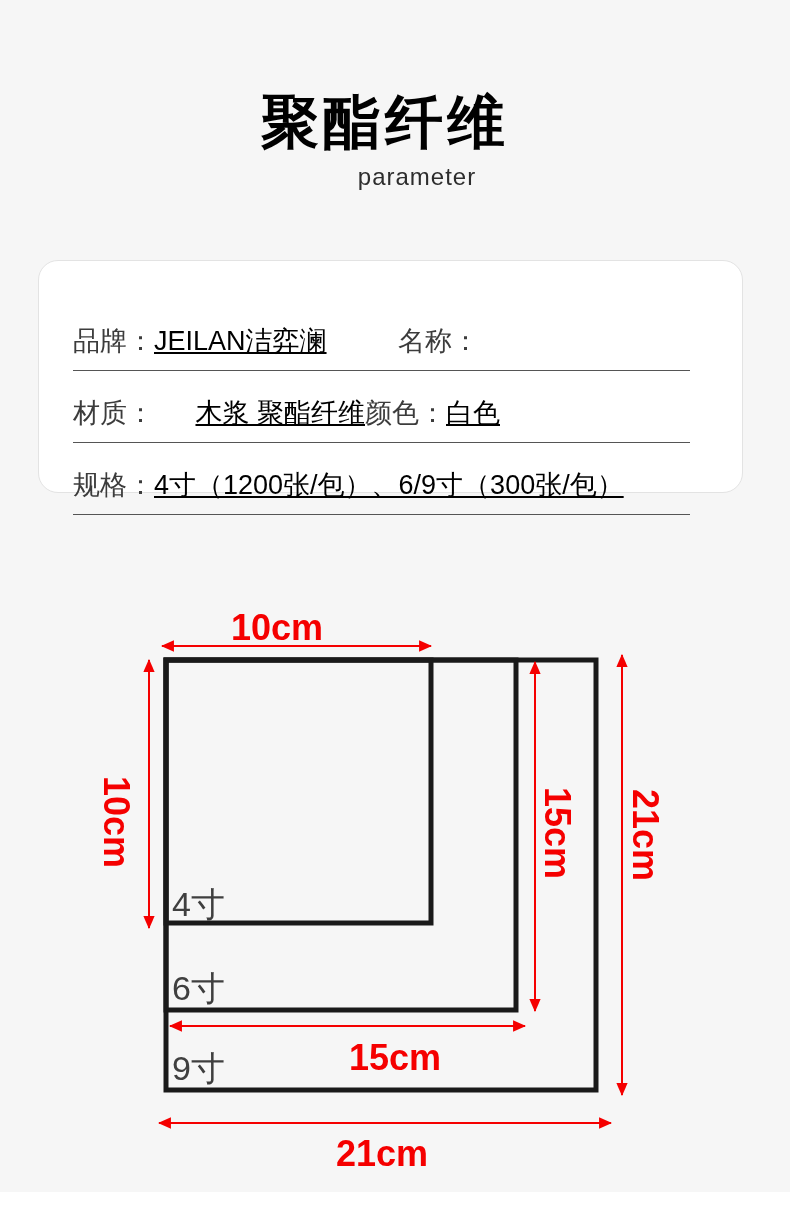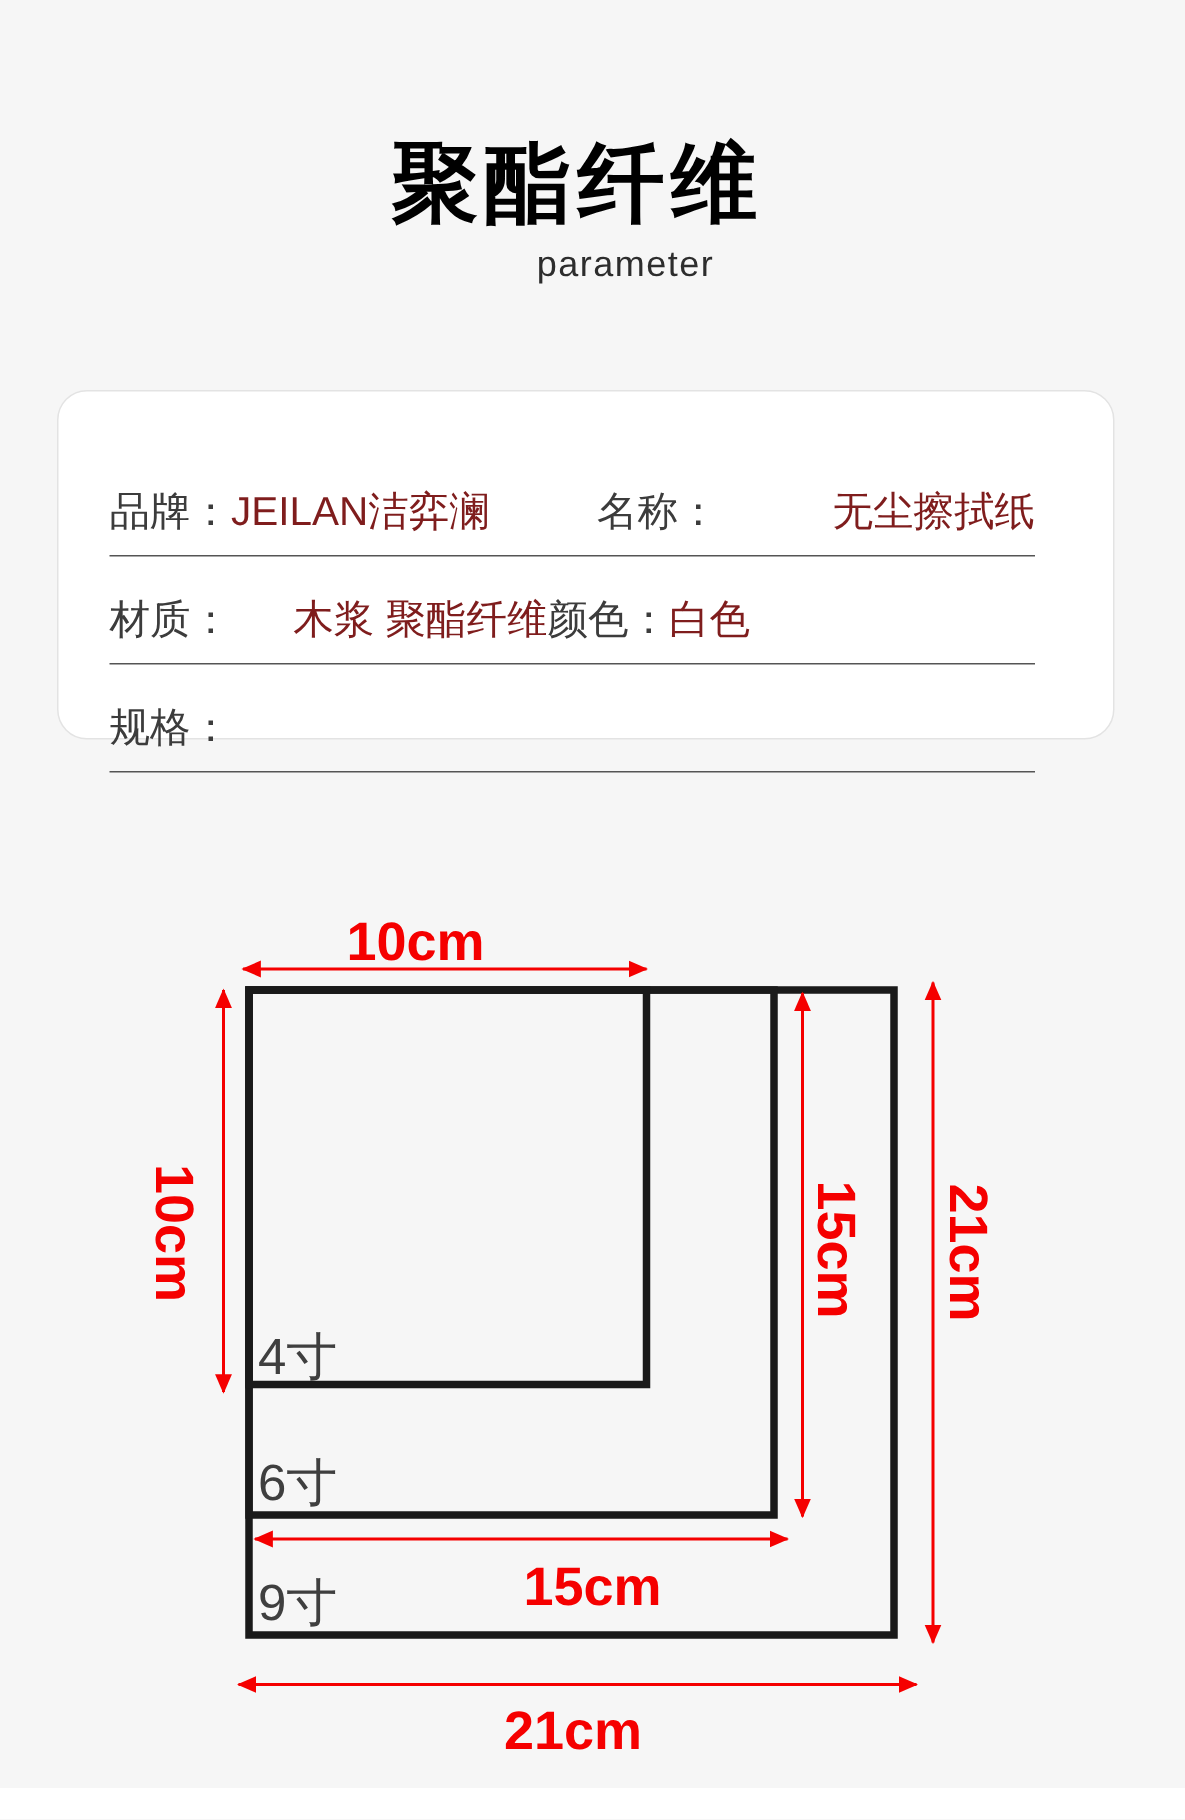--- a/index.html
+++ b/index.html
@@ -49,21 +49,21 @@
     padding-top: 12px;
     border-bottom: 1px solid #555;
     font-size: 27px;
     color: #3c3c3c;
     white-space: nowrap;
   }
   .spec-cell { display: flex; }
   .spec-cell.col1 { width: 325px; flex: 0 0 325px; }
   .spec-cell.col2 { flex: 1; justify-content: space-between; }
   .spec-label { color: #3c3c3c; }
-  .spec-value { color: #7f1d1d; }
+  .spec-value { color: #000000; text-decoration: underline; }
   
   .diagram {
     position: absolute;
     left: 0; top: 600px;
     width: 790px; height: 575px;
   }
   .size-rect { fill: none; stroke: #1a1a1a; stroke-width: 5px; }
   .size-label { font-family: "Liberation Sans", sans-serif; font-size: 34px; fill: #3f3f3f; }
   .dim-line { stroke: #f50000; stroke-width: 2px; }
   .dim-label {
@@ -90,36 +90,36 @@
   <div class="page-subtitle">parameter</div>
 
   <div class="info-box">
     <div class="spec-row">
       <div class="spec-cell col1">
         <span class="spec-label">品牌：</span>
         <span class="spec-value">JEILAN洁弈澜</span>
       </div>
       <div class="spec-cell col2">
         <span class="spec-label">名称：</span>
-        <span class="spec-value">无尘擦拭纸</span>
       </div>
     </div>
     <div class="spec-row">
       <div class="spec-cell col2">
         <span class="spec-label">材质：</span>
         <span class="spec-value">木浆 聚酯纤维</span>
       </div>
       <div class="spec-cell col1">
         <span class="spec-label">颜色：</span>
         <span class="spec-value">白色</span>
       </div>
     </div>
     <div class="spec-row">
       <div class="spec-cell">
         <span class="spec-label">规格：</span>
+        <span class="spec-value">4寸（1200张/包）、6/9寸（300张/包）</span>
       </div>
     </div>
   </div>
 
   <svg class="diagram" viewBox="0 0 790 575" xmlns="http://www.w3.org/2000/svg">
     <defs>
       <marker id="ahE" viewBox="0 0 12 12" refX="11" refY="6" markerWidth="13" markerHeight="13" orient="auto" markerUnits="userSpaceOnUse">
         <path class="arrow-head" d="M0,0.8 L12,6 L0,11.2 Z"></path>
       </marker>
       <marker id="ahS" viewBox="0 0 12 12" refX="1" refY="6" markerWidth="13" markerHeight="13" orient="auto" markerUnits="userSpaceOnUse">

